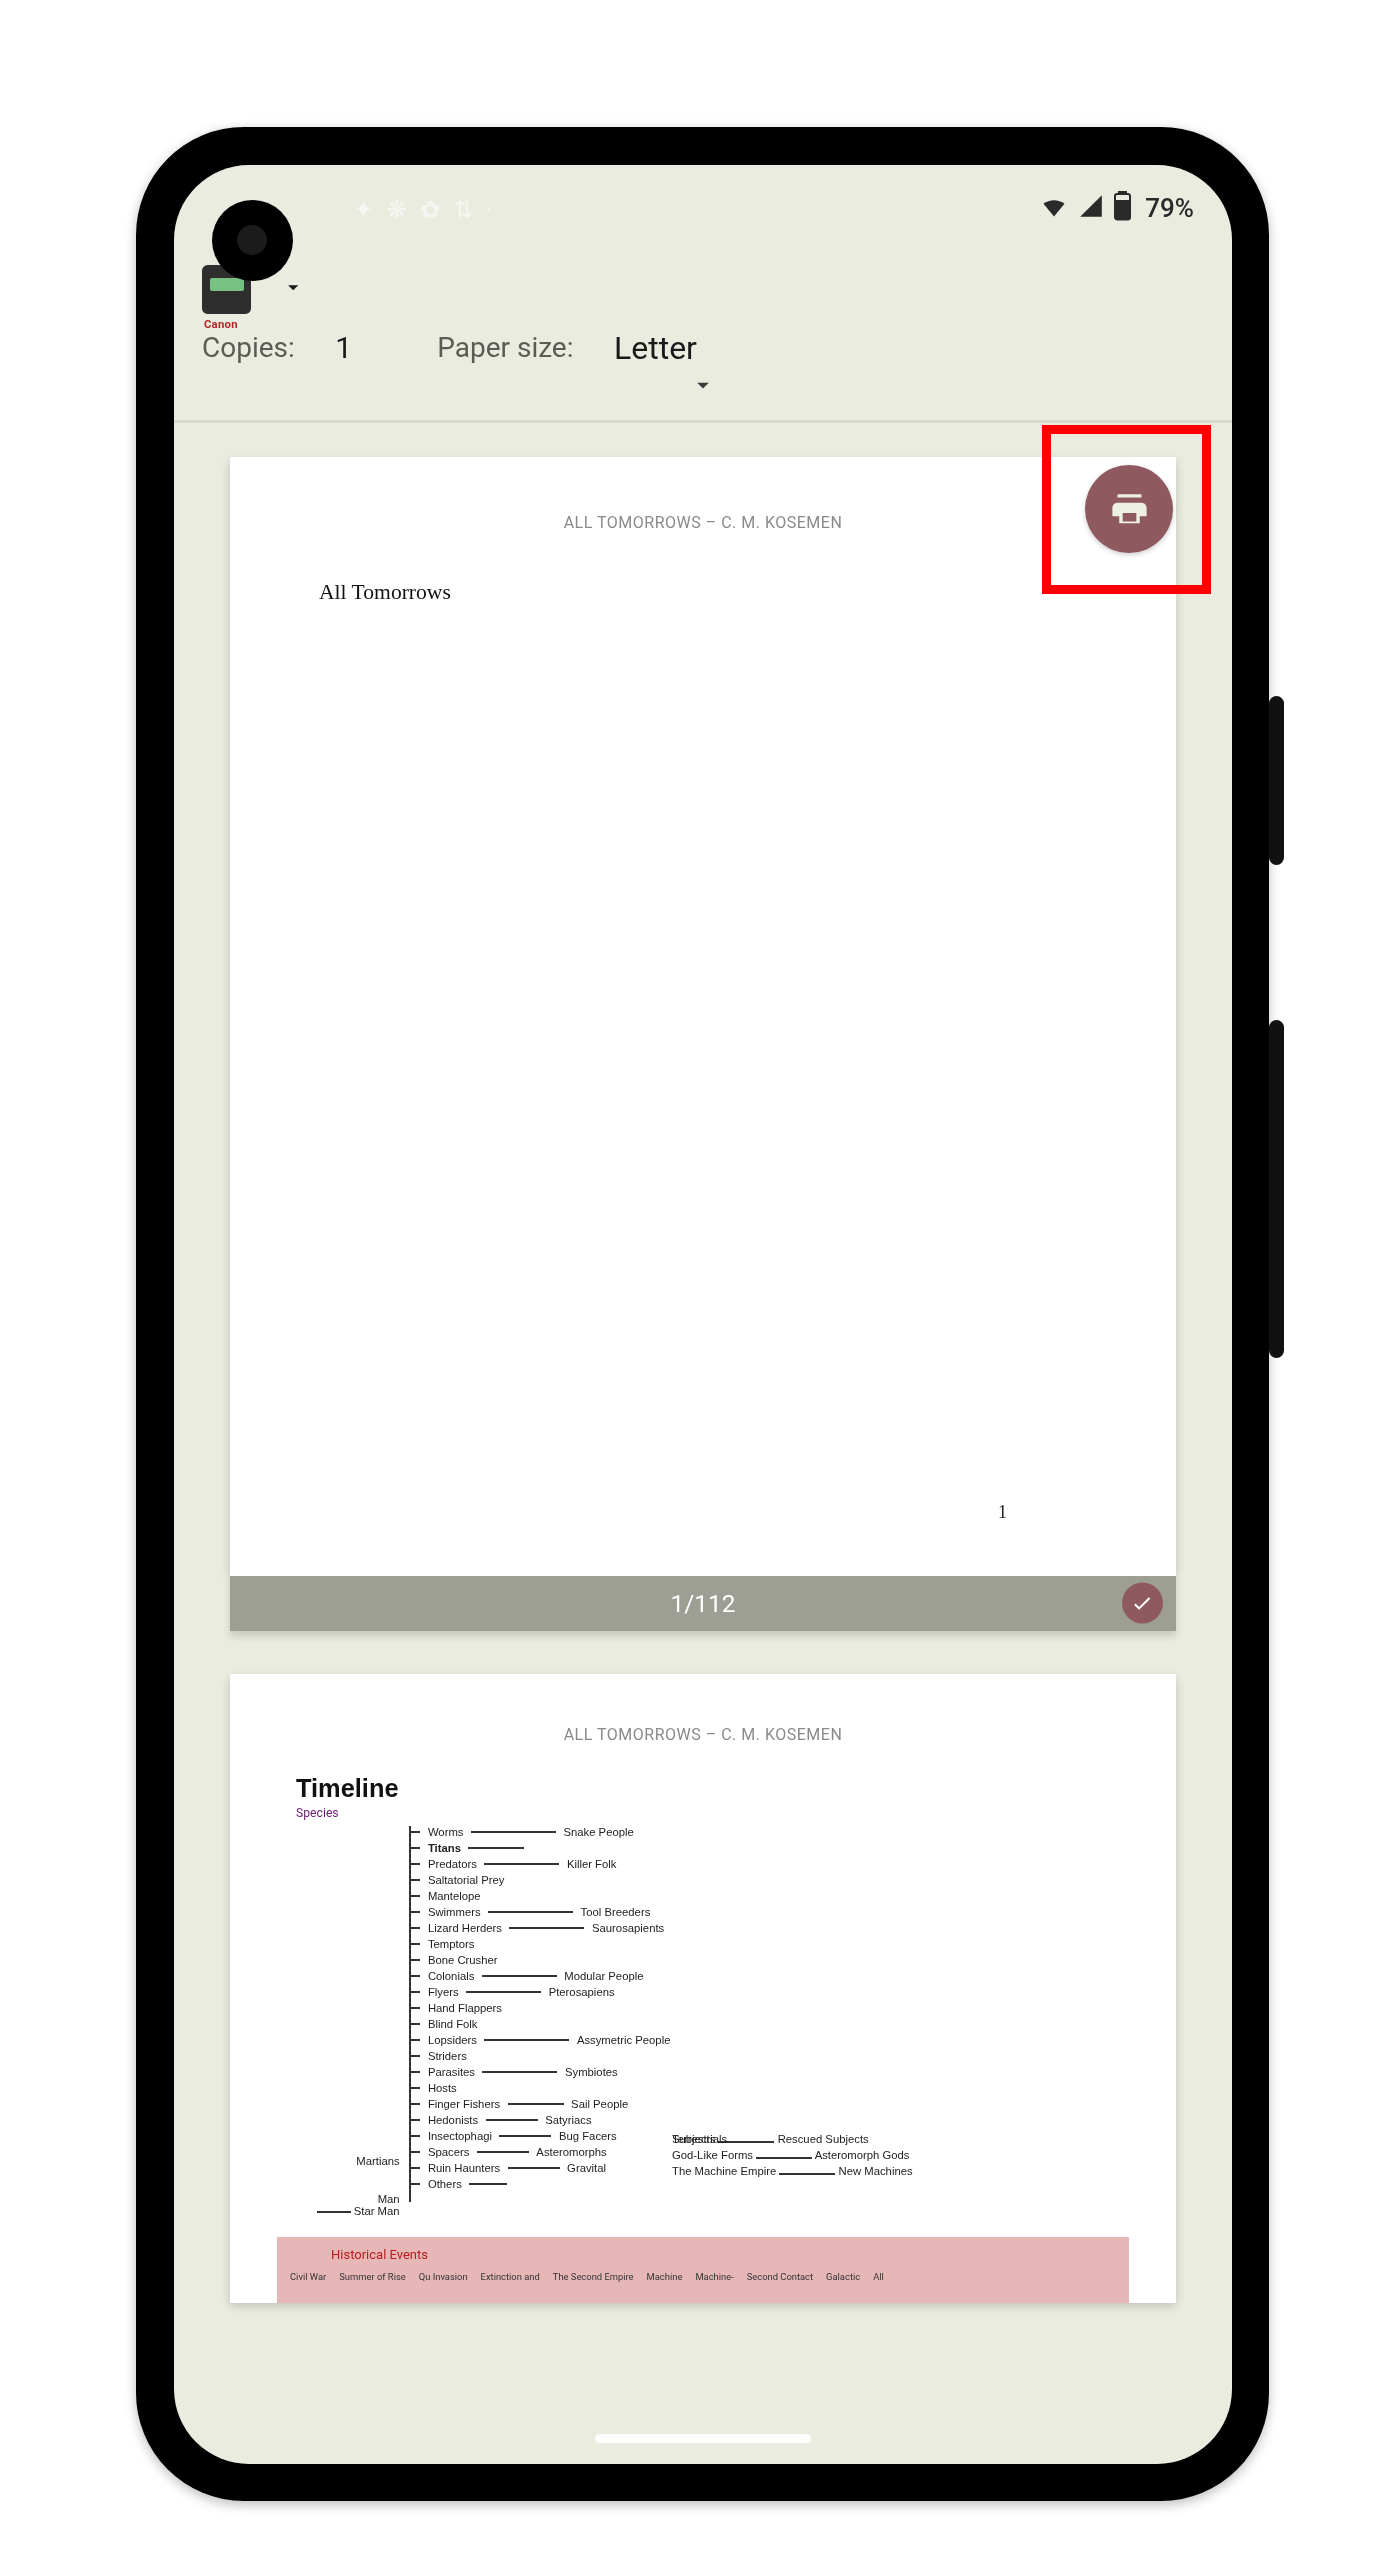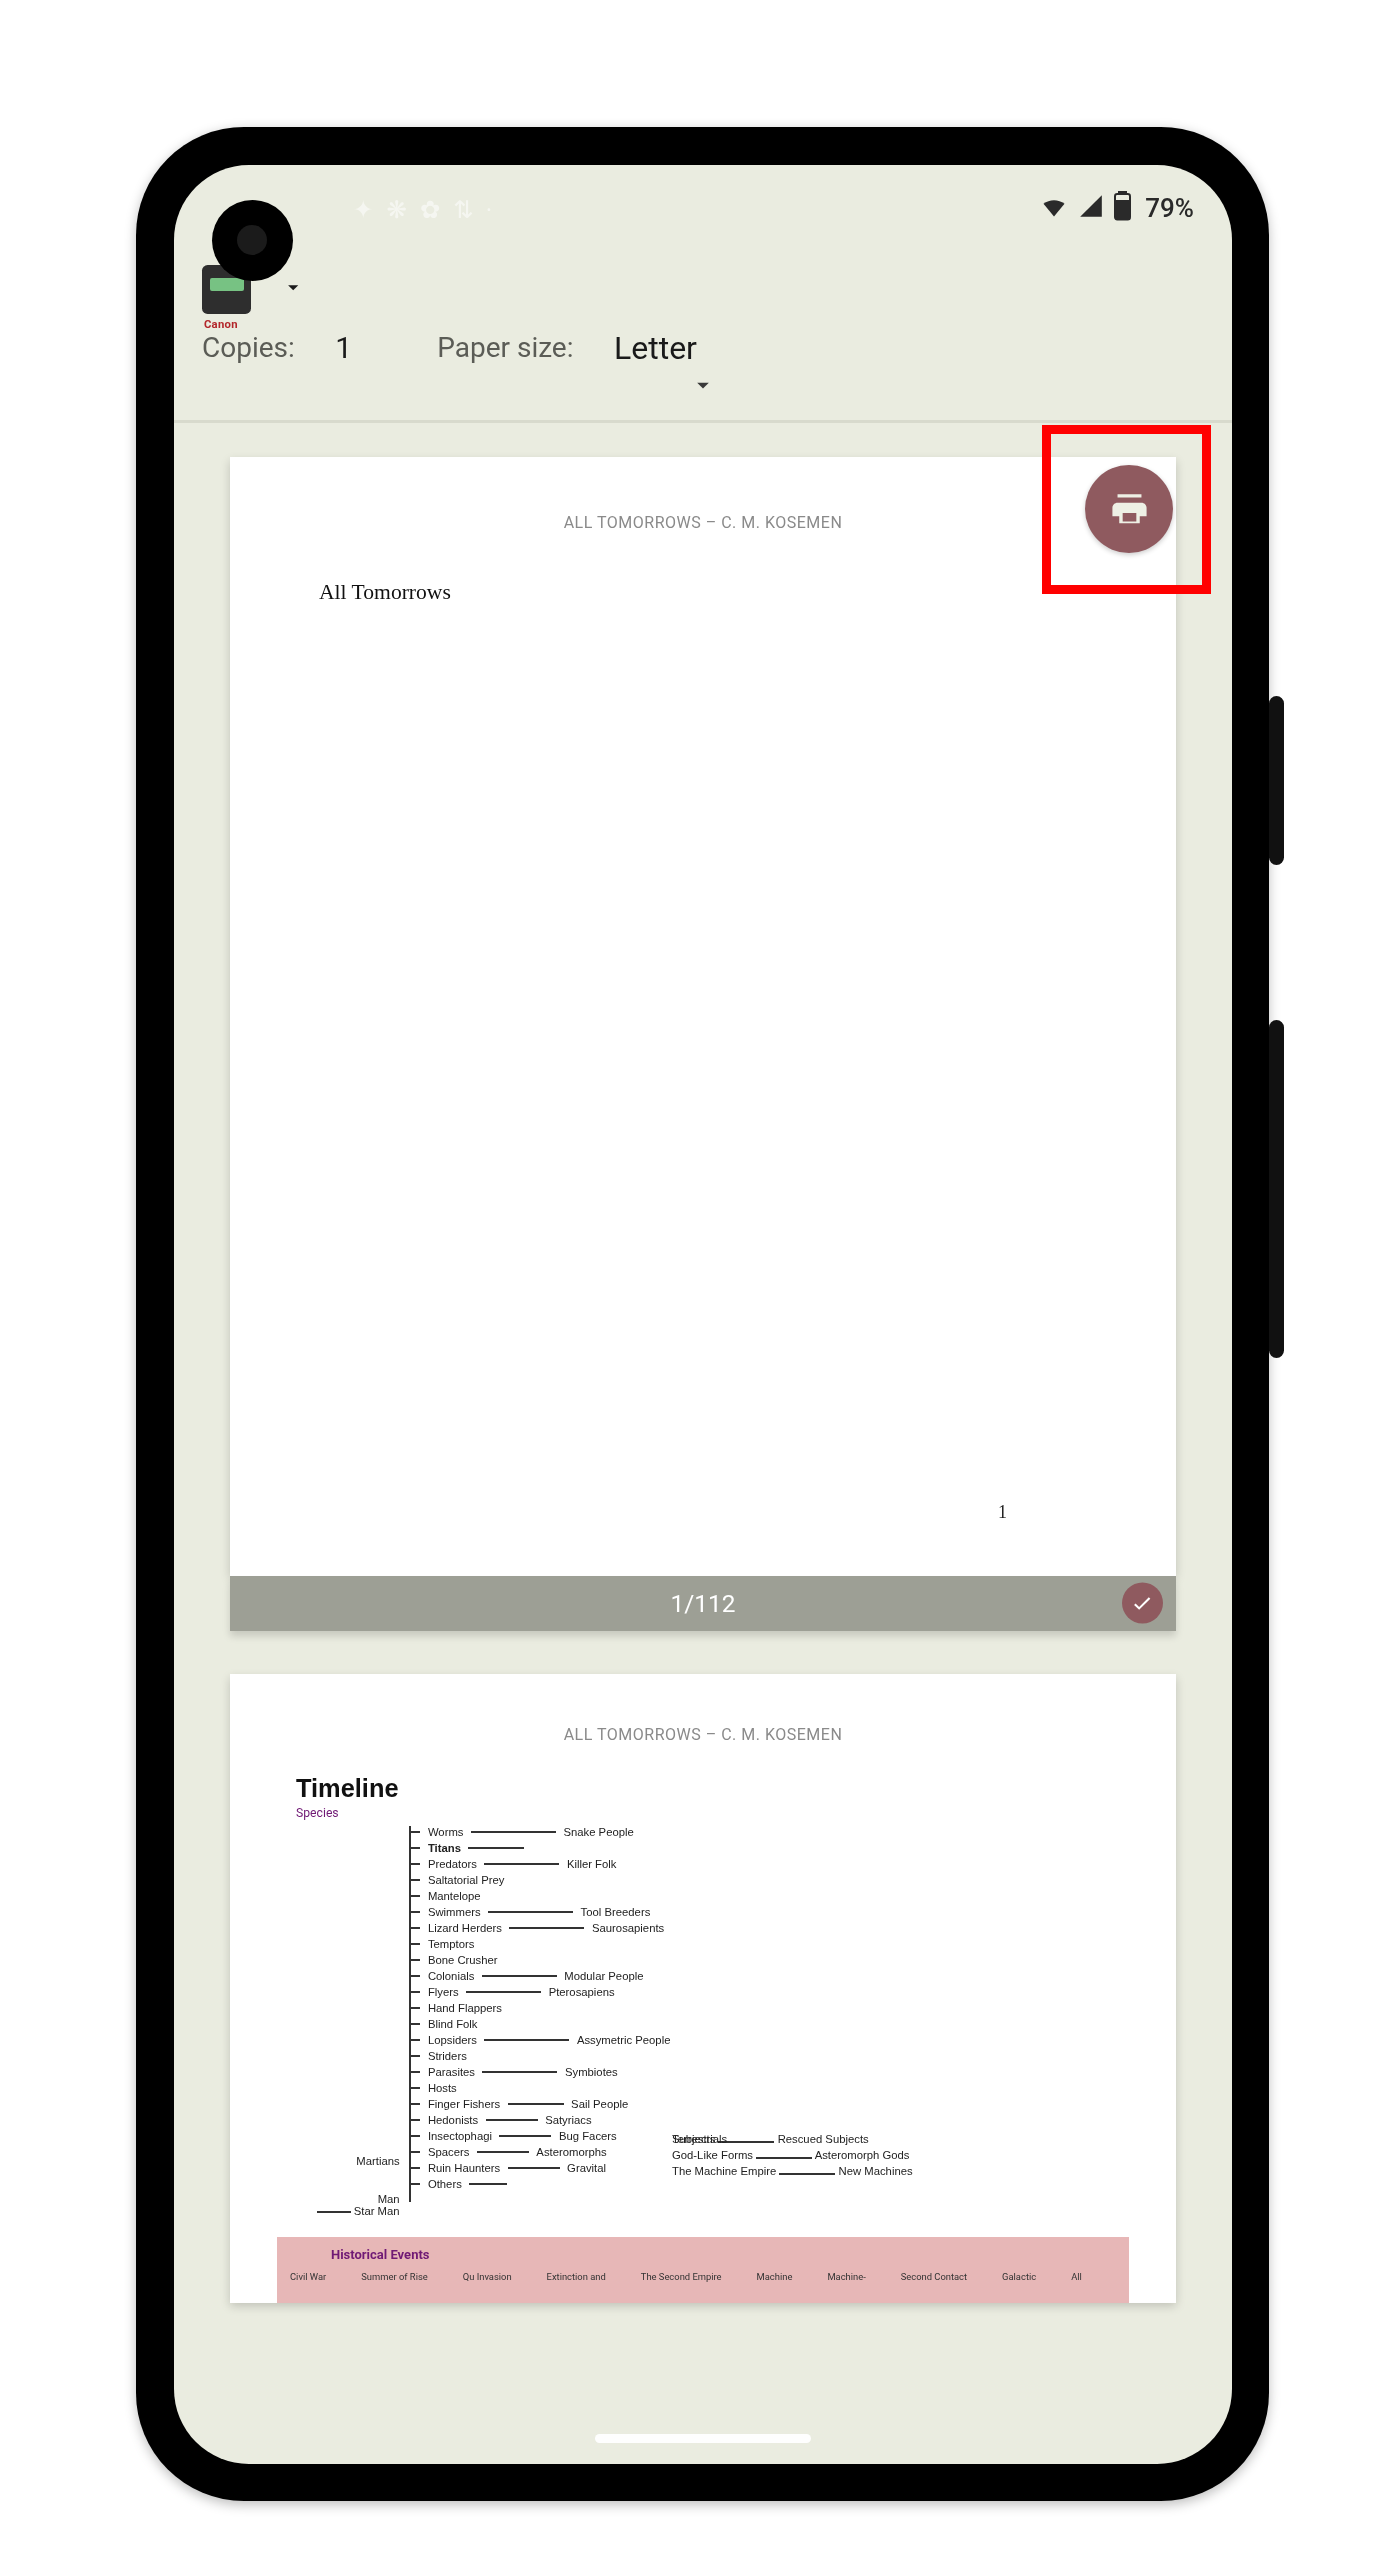--- a/index.html
+++ b/index.html
@@ -98,22 +98,22 @@
   .tl-row .name { }
   .tl-row .line { display:inline-block; height:1.9px; background:#333; }
   .tl-row .dest { color:#222; }
   .tl-left { position:absolute; text-align:right; font-size:11.3px; }
   .tl-left .lbl{ display:block; }
   .tl-left .stub{ display:inline-block; width:34px; height:1.9px; background:#333; vertical-align:middle; margin-left:5.6px;}
   .col3 { position:absolute; font-size:11.3px; }
   .col3 .ln{height:1.9px;background:#333;display:inline-block}
 
   .hist-band { margin:7.5px 47px 0 47px; background:#e7b7b7; padding:9.4px 13px 20.7px 13px; }
-  .hist-title { font-size:13px; color:#701a75; font-weight:700;padding-left:41px; }
-  .hist-row { display:flex; gap:35px; font-size:9.4px; color:#333; margin-top:9.4px; flex-wrap:nowrap; }
+  .hist-title { font-size:13px; color:#b91c1c; font-weight:400;padding-left:41px; }
+  .hist-row { display:flex; gap:13px; font-size:9.4px; color:#333; margin-top:9.4px; flex-wrap:nowrap; }
   .hist-row span{ display:inline-block; }
 
   .nav-bar { position:absolute; left:50%; bottom:20.7px; transform:translateX(-50%); width:216px; height:9.4px; background:#fff; border-radius:5.6px; opacity:.95; }
 
   .caret-down { display:inline-block; }
   .caret-down svg{ width:24.4px; height:24.4px; }
   .caret-sm svg{ width:28px; height:28px; }
 </style>
 </head>
 <body>

